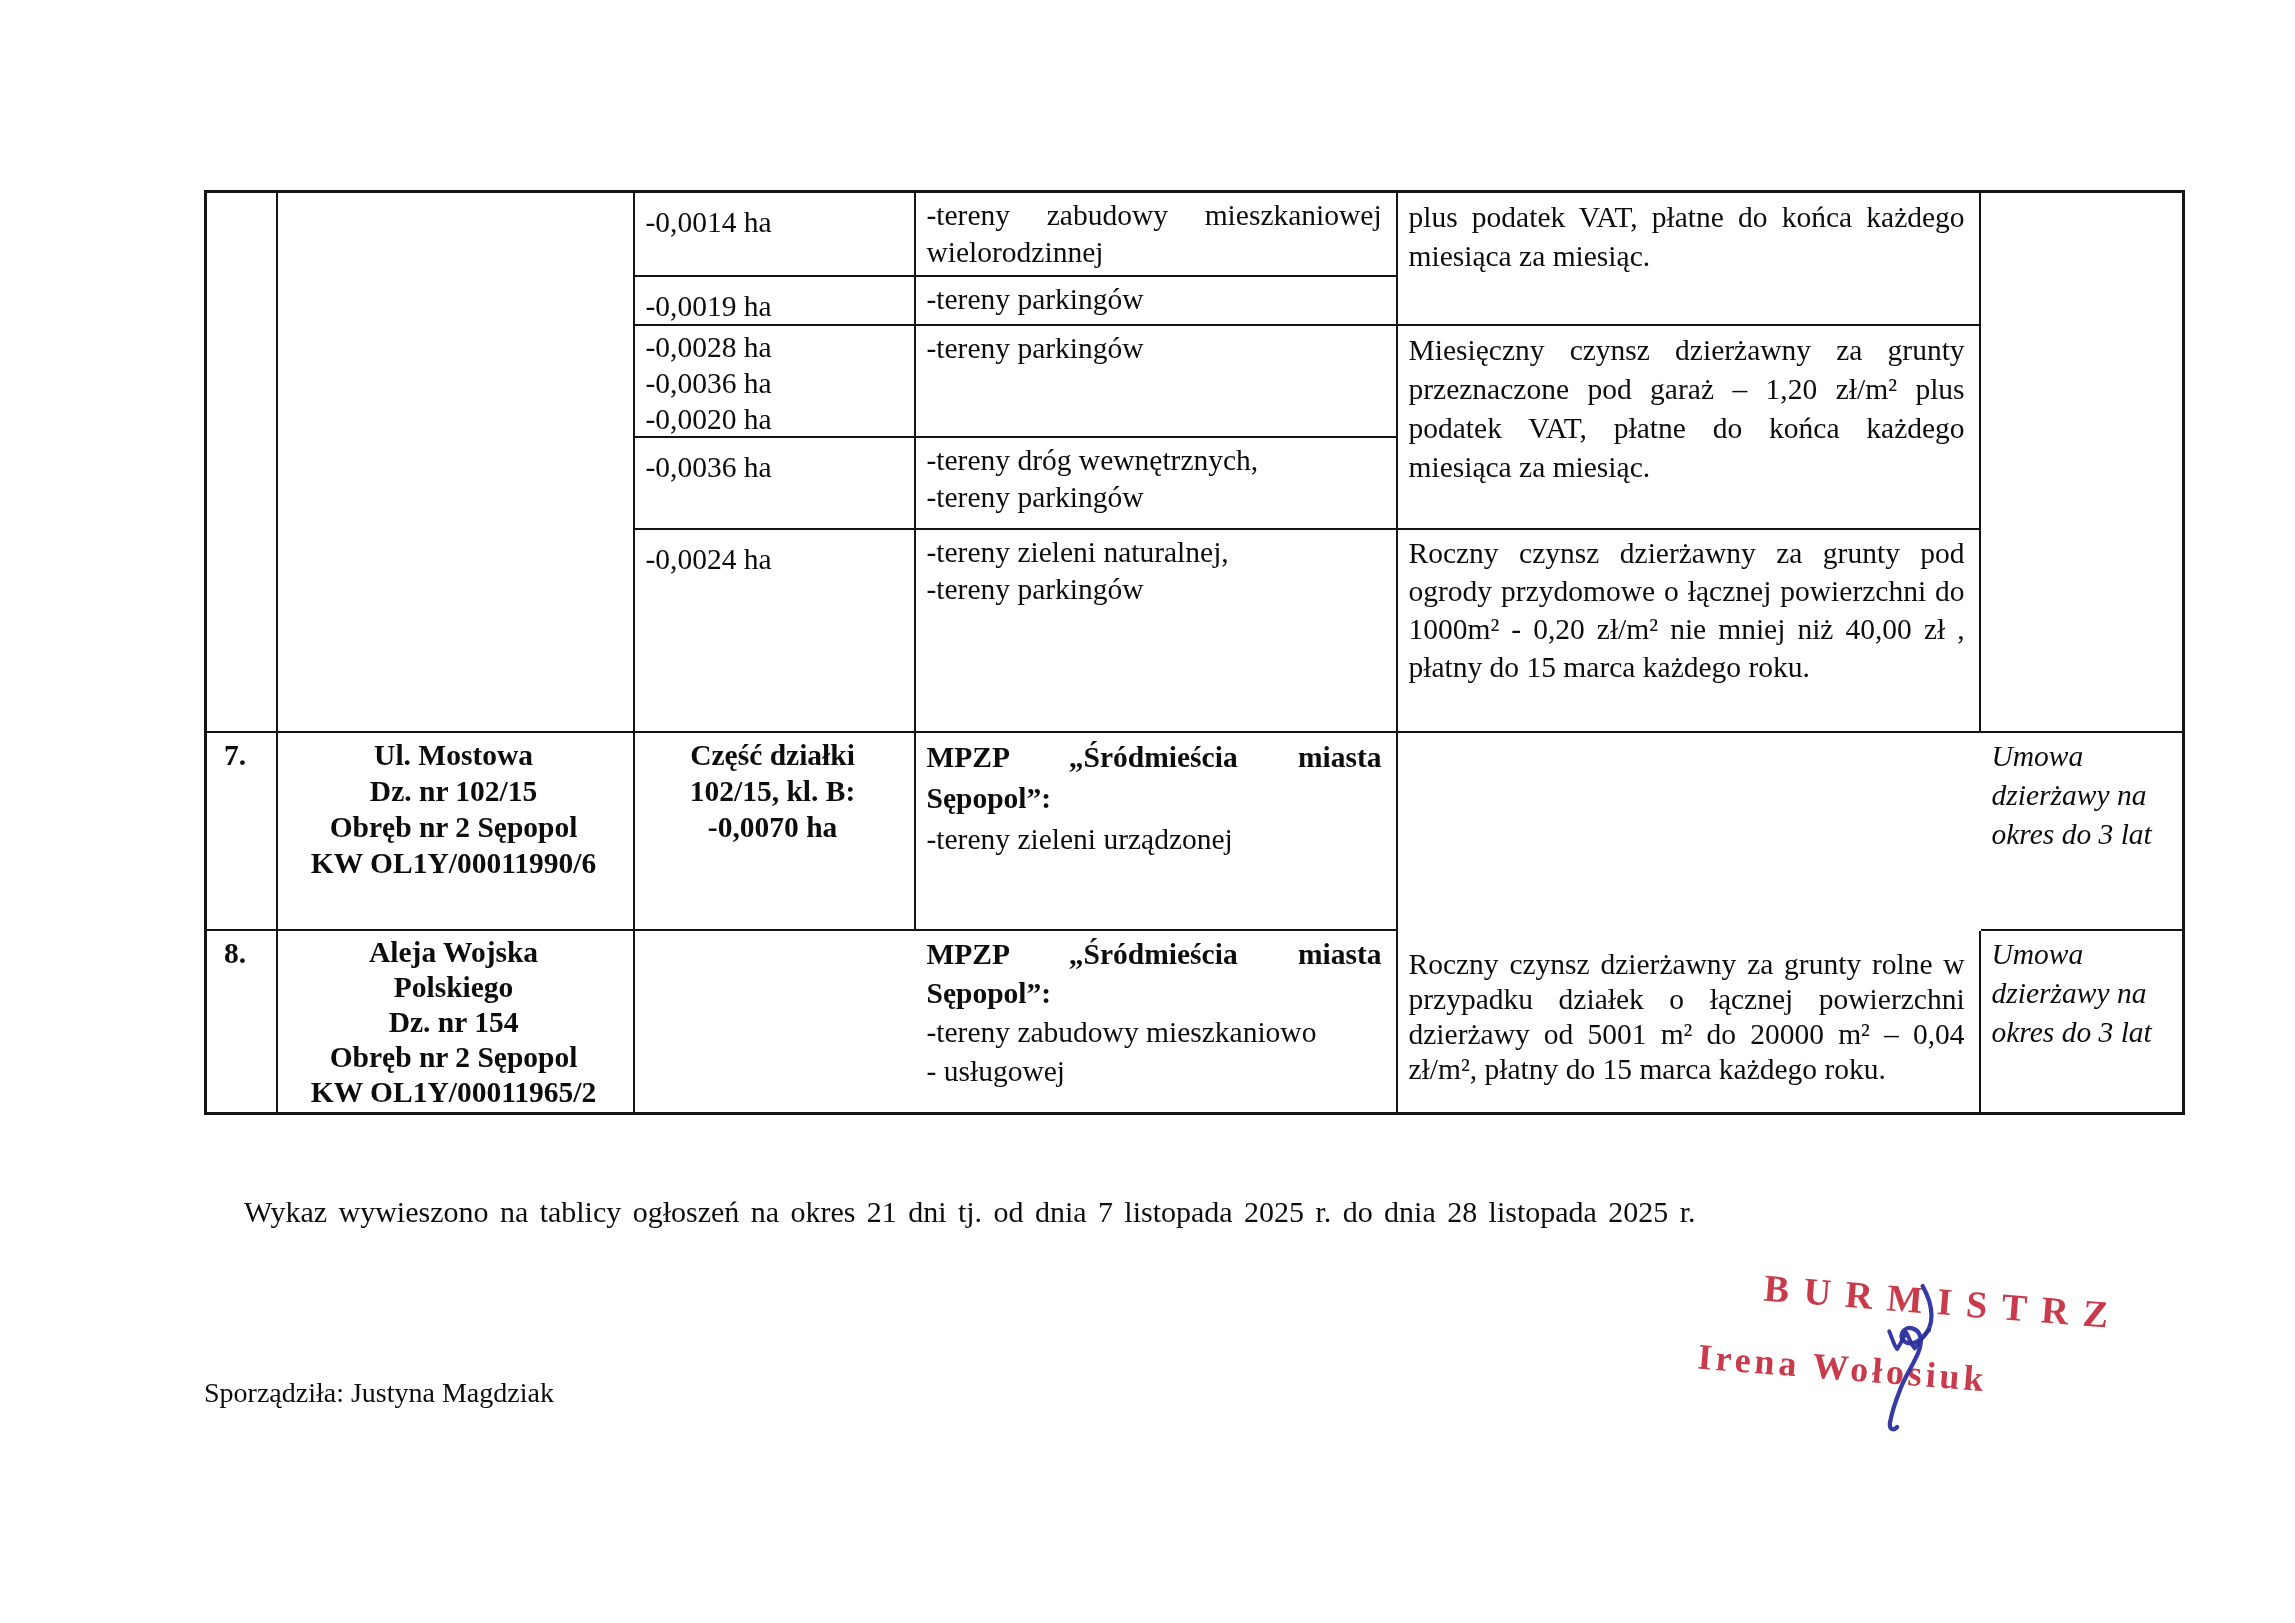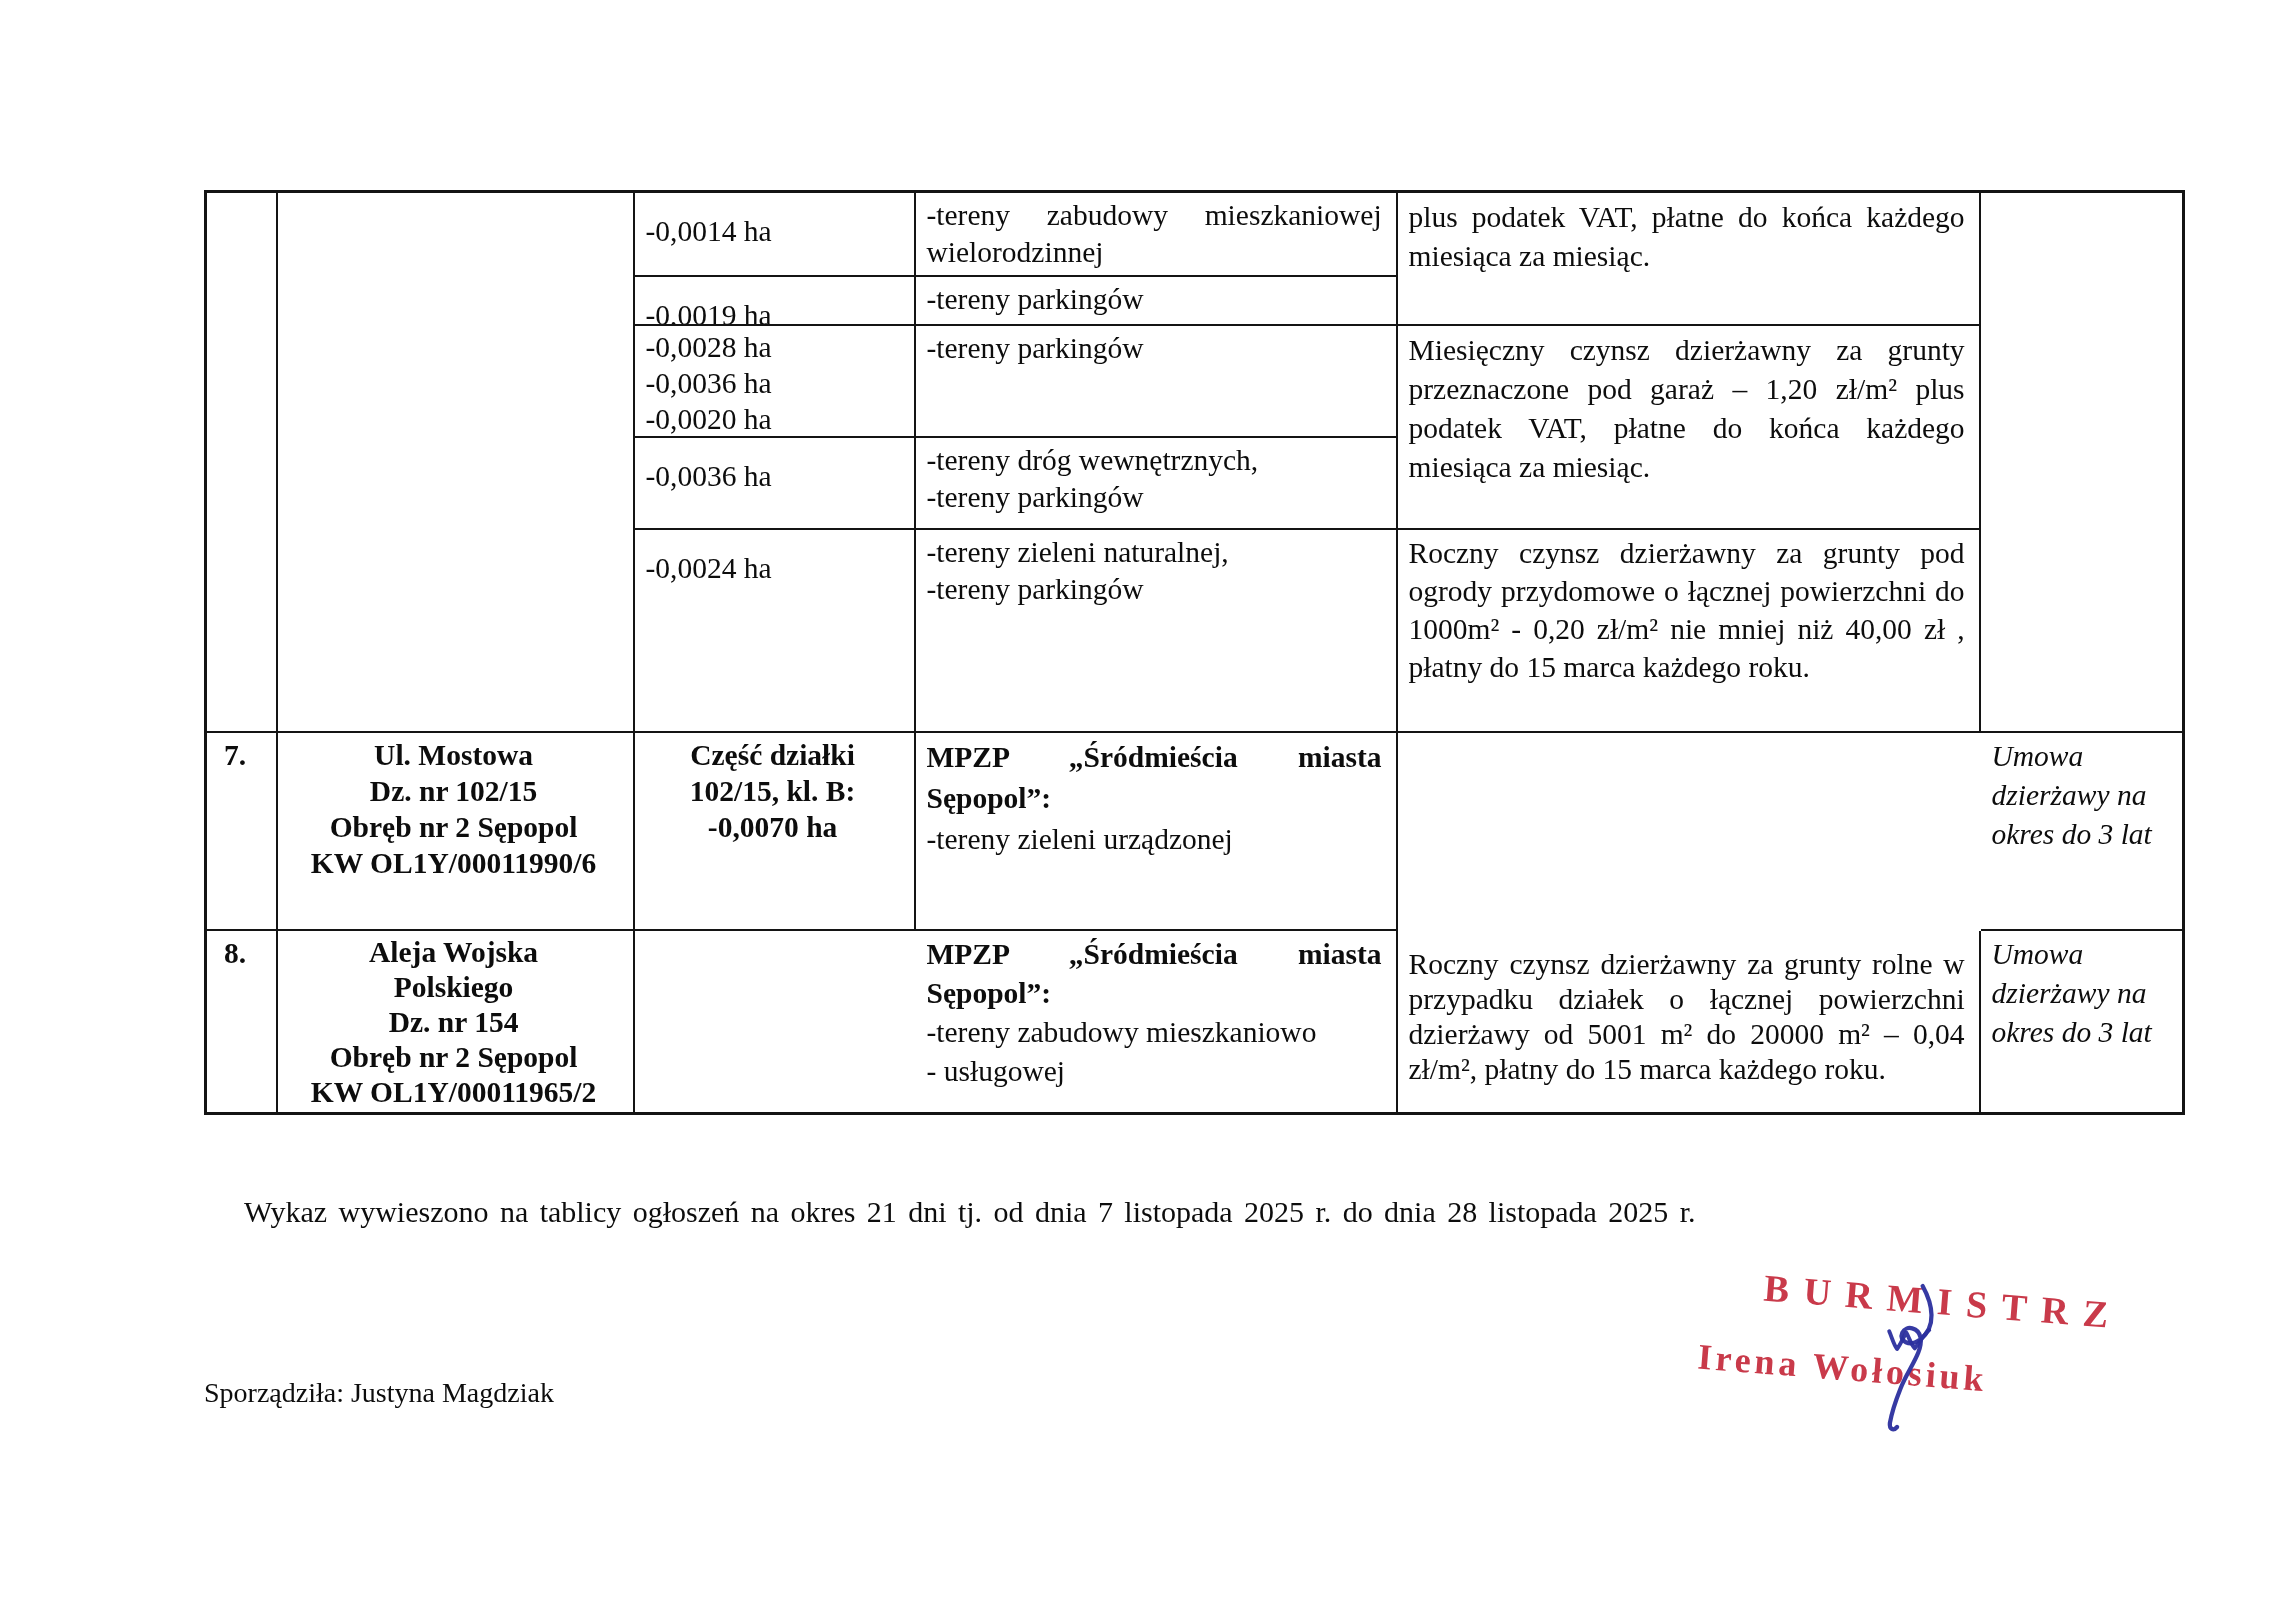--- a/index.html
+++ b/index.html
@@ -22,21 +22,21 @@
     border-bottom:2.6px solid #141414;
     padding:3.9px 14.4px 0 10.5px;
     font-size:29.5px;line-height:37px;
     overflow:hidden;
   }
   .last-col{border-right:none;font-style:italic;}
   .last-row{border-bottom:none;}
   .pre{white-space:pre-line;}
   .just{text-align:justify;}
   .c-bold{font-weight:bold;line-height:36px;text-align:center;}
-  .c-area{padding-top:20px;}
+  .c-area{padding-top:11px;}
   .c-num{font-weight:bold;padding-left:17px;}
   .c-rent{text-align:justify;line-height:39px;padding-top:5.2px;}
   .c-rent-tight{line-height:35px;padding-top:16px;}
   .mpzp-title{font-weight:bold;text-align:justify;}
   .mpzp-use{white-space:pre-line;text-align:justify;}
   .c-contract{line-height:39px;}
   
   .notice{
     position:absolute;left:204px;top:1193px;
     font-size:30px;line-height:38px;white-space:nowrap;word-spacing:3.9px;margin-left:40px;

